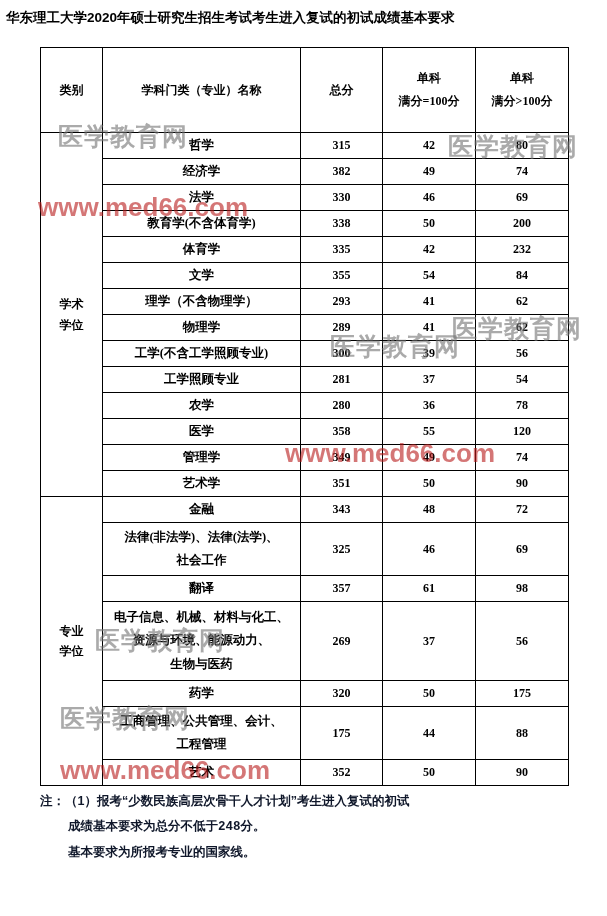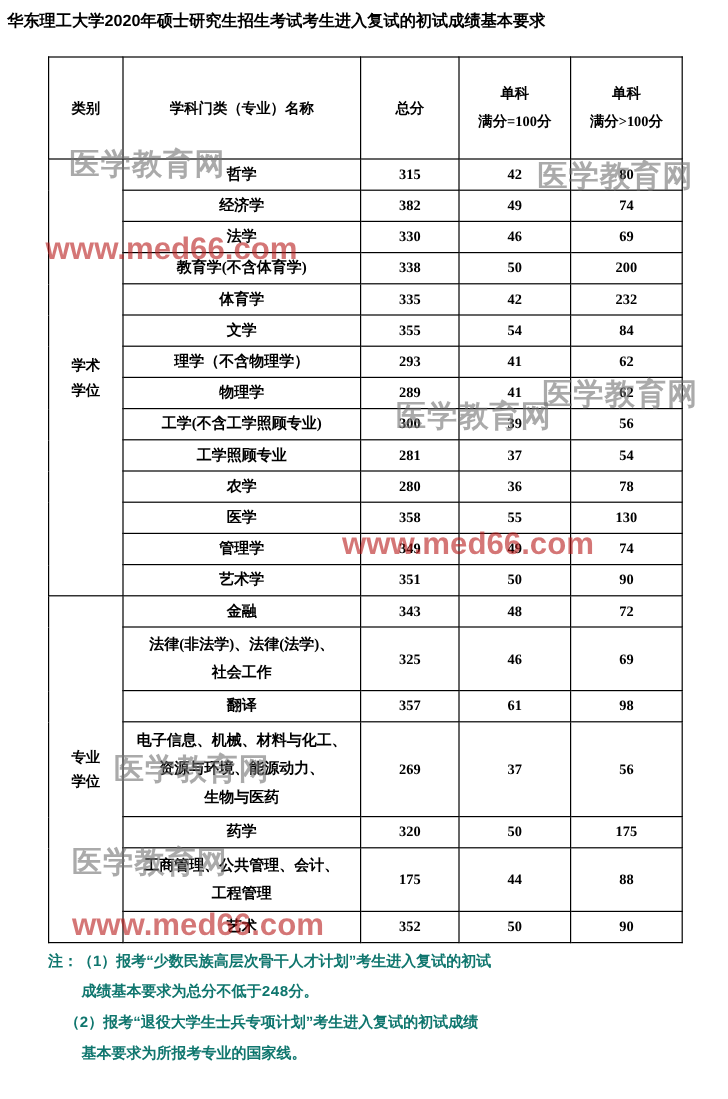--- a/index.html
+++ b/index.html
@@ -94,21 +94,21 @@
   }
 
   .note {
     position: absolute;
     left: 40px;
     top: 789px;
     width: 536px;
     font-size: 12.5px;
     font-weight: 700;
     line-height: 2.05;
-    color: #0f766e;
+    color: #0f172a;
   }
   .note div { white-space: nowrap; }
   .note .l1 { padding-left: 0px; }
   .note .l2 { padding-left: 28px; font-family: Liberation Mono, monospace; }
   .note .l3 { padding-left: 14px; }
   .note .l4 { padding-left: 28px; }
 
   
   .wm {
     position: absolute;
@@ -241,21 +241,21 @@
           <tr>
             <td class="subject">农学</td>
             <td>280</td>
             <td>36</td>
             <td>78</td>
           </tr>
           <tr>
             <td class="subject">医学</td>
             <td>358</td>
             <td>55</td>
-            <td>130</td>
+            <td>120</td>
           </tr>
           <tr>
             <td class="subject">管理学</td>
             <td>349</td>
             <td>49</td>
             <td>74</td>
           </tr>
           <tr>
             <td class="subject">艺术学</td>
             <td>351</td>
@@ -318,21 +318,20 @@
             <td>50</td>
             <td>90</td>
           </tr>
         </tbody>
     </table>
   </div>
 
   <div class="note">
     <div class="l1">注：（1）报考“少数民族高层次骨干人才计划”考生进入复试的初试</div>
     <div class="l2">成绩基本要求为总分不低于248分。</div>
-    <div class="l3">（2）报考“退役大学生士兵专项计划”考生进入复试的初试成绩</div>
     <div class="l4">基本要求为所报考专业的国家线。</div>
   </div>
 
   <div class="wm wm-logo wm1">医学教育网</div>
   <div class="wm wm-url wm2">www.med66.com</div>
   <div class="wm wm-logo wm3">医学教育网</div>
   <div class="wm wm-logo wm4">医学教育网</div>
   <div class="wm wm-logo wm5">医学教育网</div>
   <div class="wm wm-url wm6">www.med66.com</div>
   <div class="wm wm-logo wm7">医学教育网</div>

